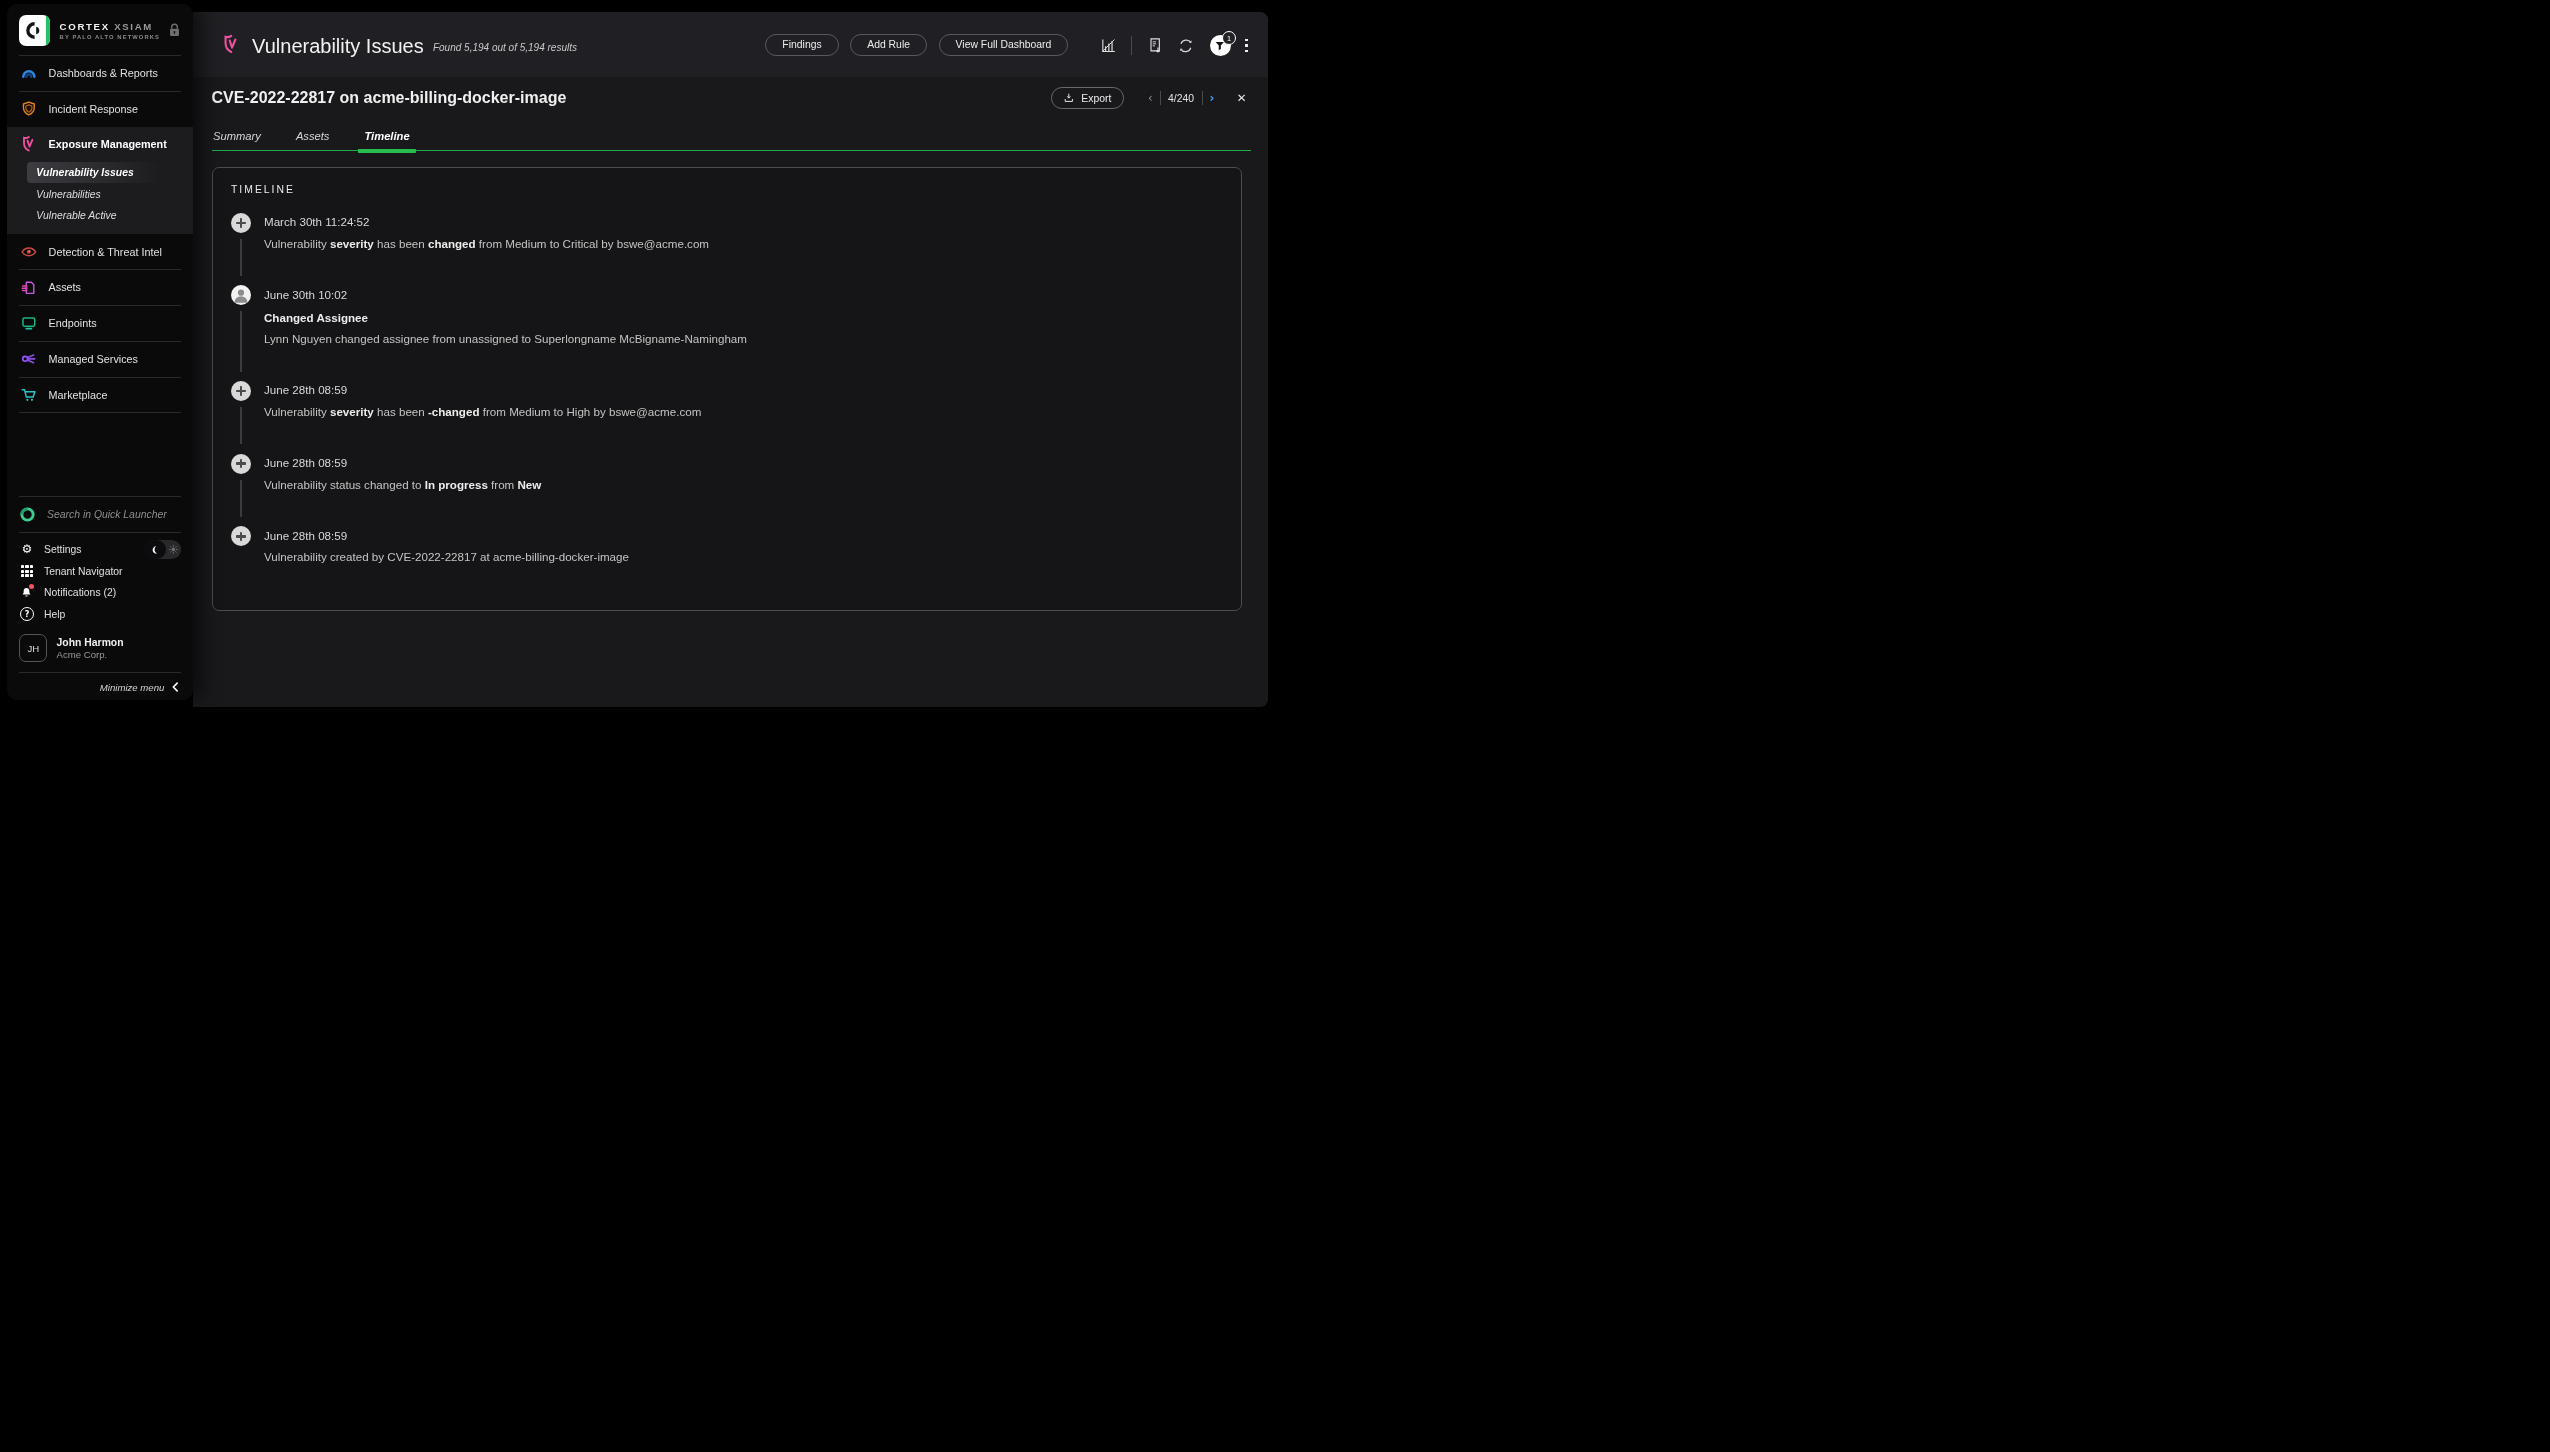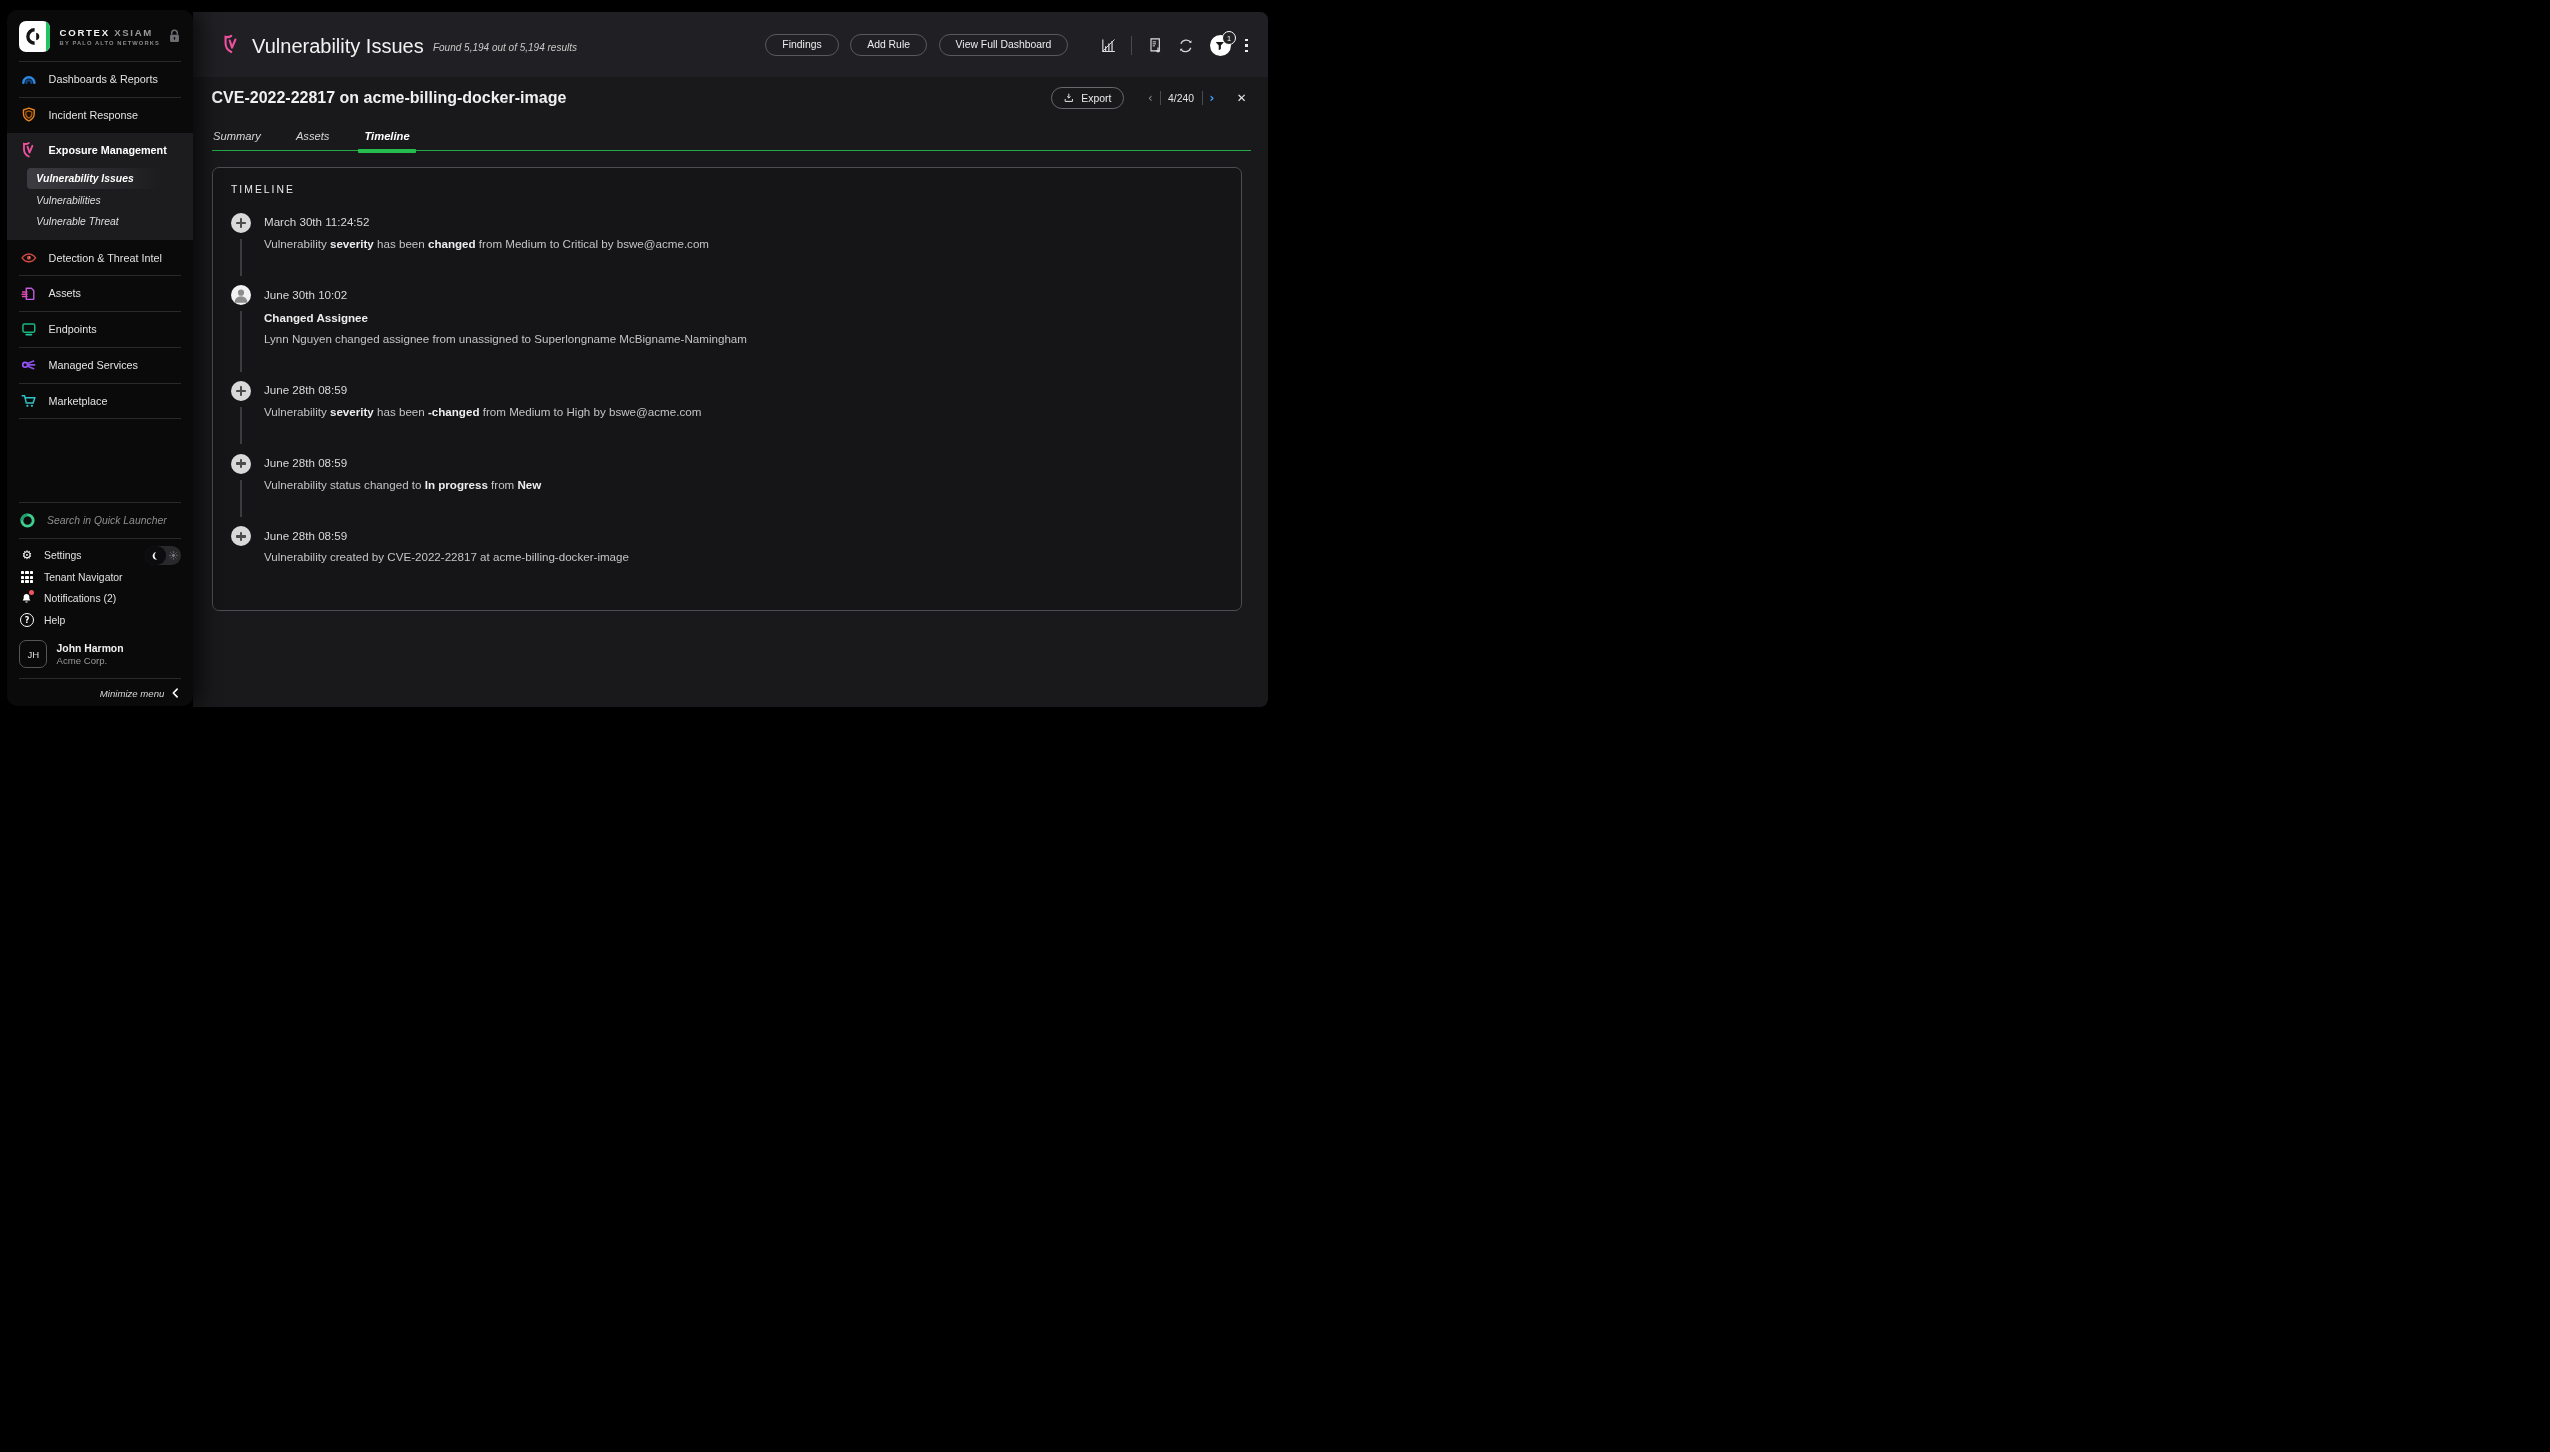--- a/index.html
+++ b/index.html
@@ -1,21 +1,21 @@
 <!DOCTYPE html>
 <html style="font-size:12.3px"><head>
 <meta charset="utf-8">
 <style>
   html,body{margin:0;padding:0;background:#000;}
   body{width:1275px;height:726px;overflow:hidden;font-family:"Liberation Sans",sans-serif;-webkit-font-smoothing:antialiased;}
   .app{position:relative;width:1275px;height:726px;}
   svg{display:block}
 
   
-  .sidebar{position:absolute;left:7px;top:10px;width:186px;height:696px;background:#0a0a0b;border-radius:10.8px;z-index:3;
+  .sidebar{position:absolute;left:7px;top:4px;width:186px;height:696px;background:#0a0a0b;border-radius:10.8px;z-index:3;
            display:flex;flex-direction:column;box-shadow:7.7px 0 20px rgba(0,0,0,.6);}
   .logo-row{display:flex;align-items:center;padding:10.8px 12.3px 9.3px 12.3px;}
   .logo-mark{width:31px;height:31px;background:#fff;border-radius:7px;position:relative;flex:none;overflow:hidden}
   .logo-mark::after{content:"";position:absolute;right:0;top:0;bottom:0;width:3.9px;background:#21c463;}
   .logo-glyph{position:absolute;left:5.4px;top:6.2px}
   .logo-text{margin-left:9.3px;flex:1;min-width:0}
   .logo-title{color:#f2f2f2;font-size:9.6px;font-weight:bold;letter-spacing:1.7px;white-space:nowrap}
   .logo-title .xsiam{color:#9a9a9a}
   .logo-sub{color:#8b8b8b;font-size:5.8px;font-weight:bold;letter-spacing:1.1px;margin-top:2.3px;white-space:nowrap}
   .sb-divider{height:0.8px;background:#2a2a2c;margin:0 12.3px;flex:none}
@@ -181,21 +181,21 @@
           <span class="ic">
             <svg width="17.7" height="17.7" viewBox="0 0 24 24">
               <path d="M12 2.6c-2.1 1.5-4.3 1.9-6.6 1.2v7c0 4.9 2.7 8.4 6.6 10.2" stroke="#ef4f9f" stroke-width="2.5" fill="none" stroke-linecap="round"></path>
               <path d="M10.2 7.6l2.7 8.1 3.9-9.2" stroke="#ef4f9f" stroke-width="2.5" fill="none" stroke-linecap="round" stroke-linejoin="round"></path>
             </svg>
           </span>
           <span class="lbl">Exposure Management</span>
         </div>
         <div class="sb-subitem selected">Vulnerability Issues</div>
         <div class="sb-subitem">Vulnerabilities</div>
-        <div class="sb-subitem">Vulnerable Threat</div>
+        <div class="sb-subitem">Vulnerable Active</div>
       </div>
 
       <div class="sb-item">
         <span class="ic">
           <svg width="17.7" height="17.7" viewBox="0 0 24 24">
             <path d="M2.8 12S6.4 6.7 12 6.7 21.2 12 21.2 12 17.6 17.3 12 17.3 2.8 12 2.8 12z" stroke="#cf4a42" stroke-width="1.9" fill="none"></path>
             <circle cx="12" cy="12" r="2.7" fill="#cf4a42"></circle>
             <circle cx="13" cy="11" r="0.9" fill="#f2b0ab"></circle>
           </svg>
         </span>

